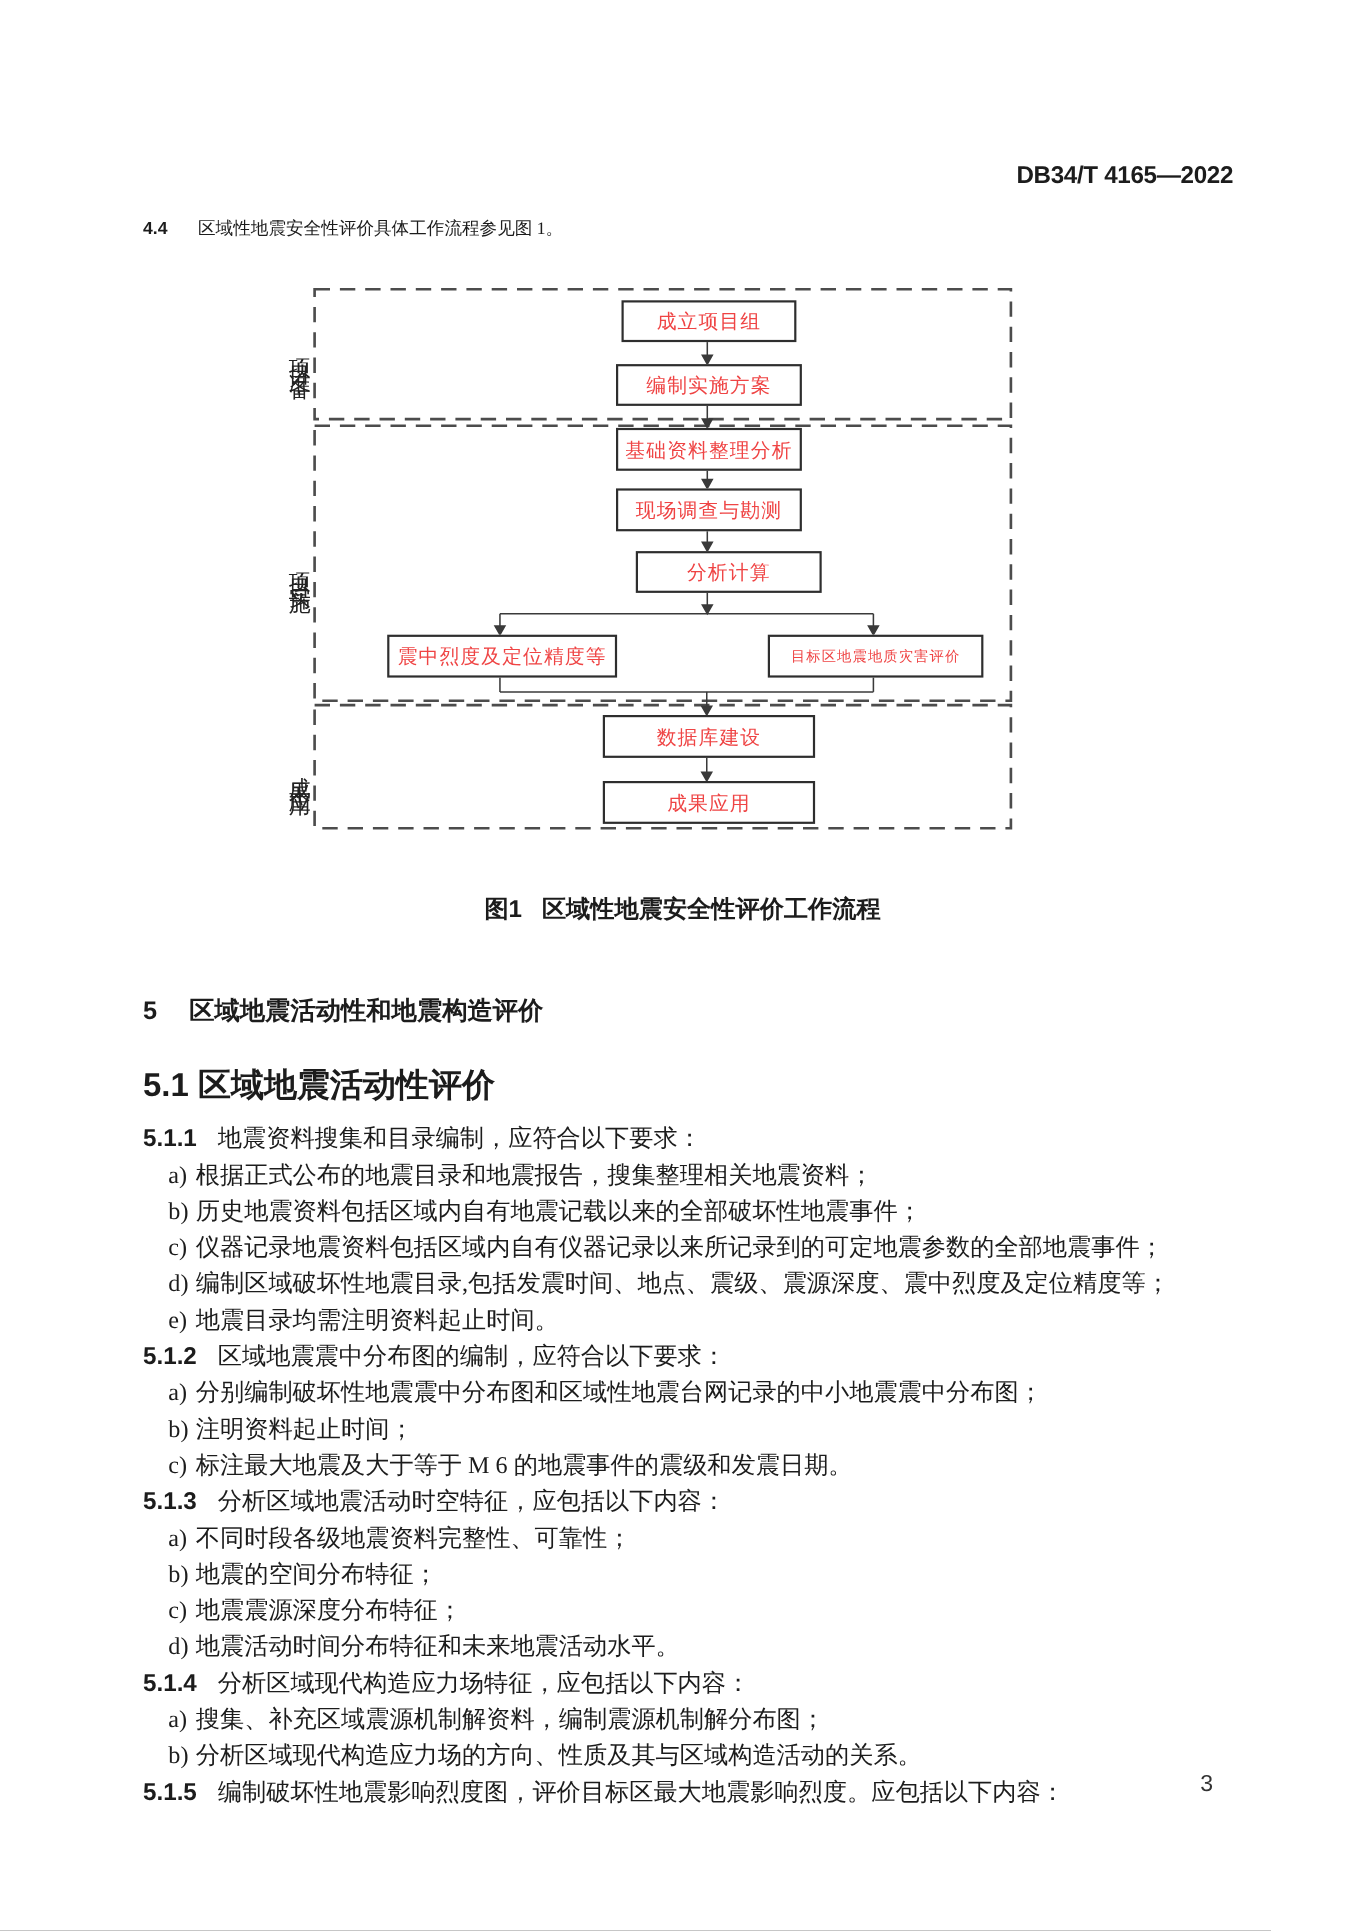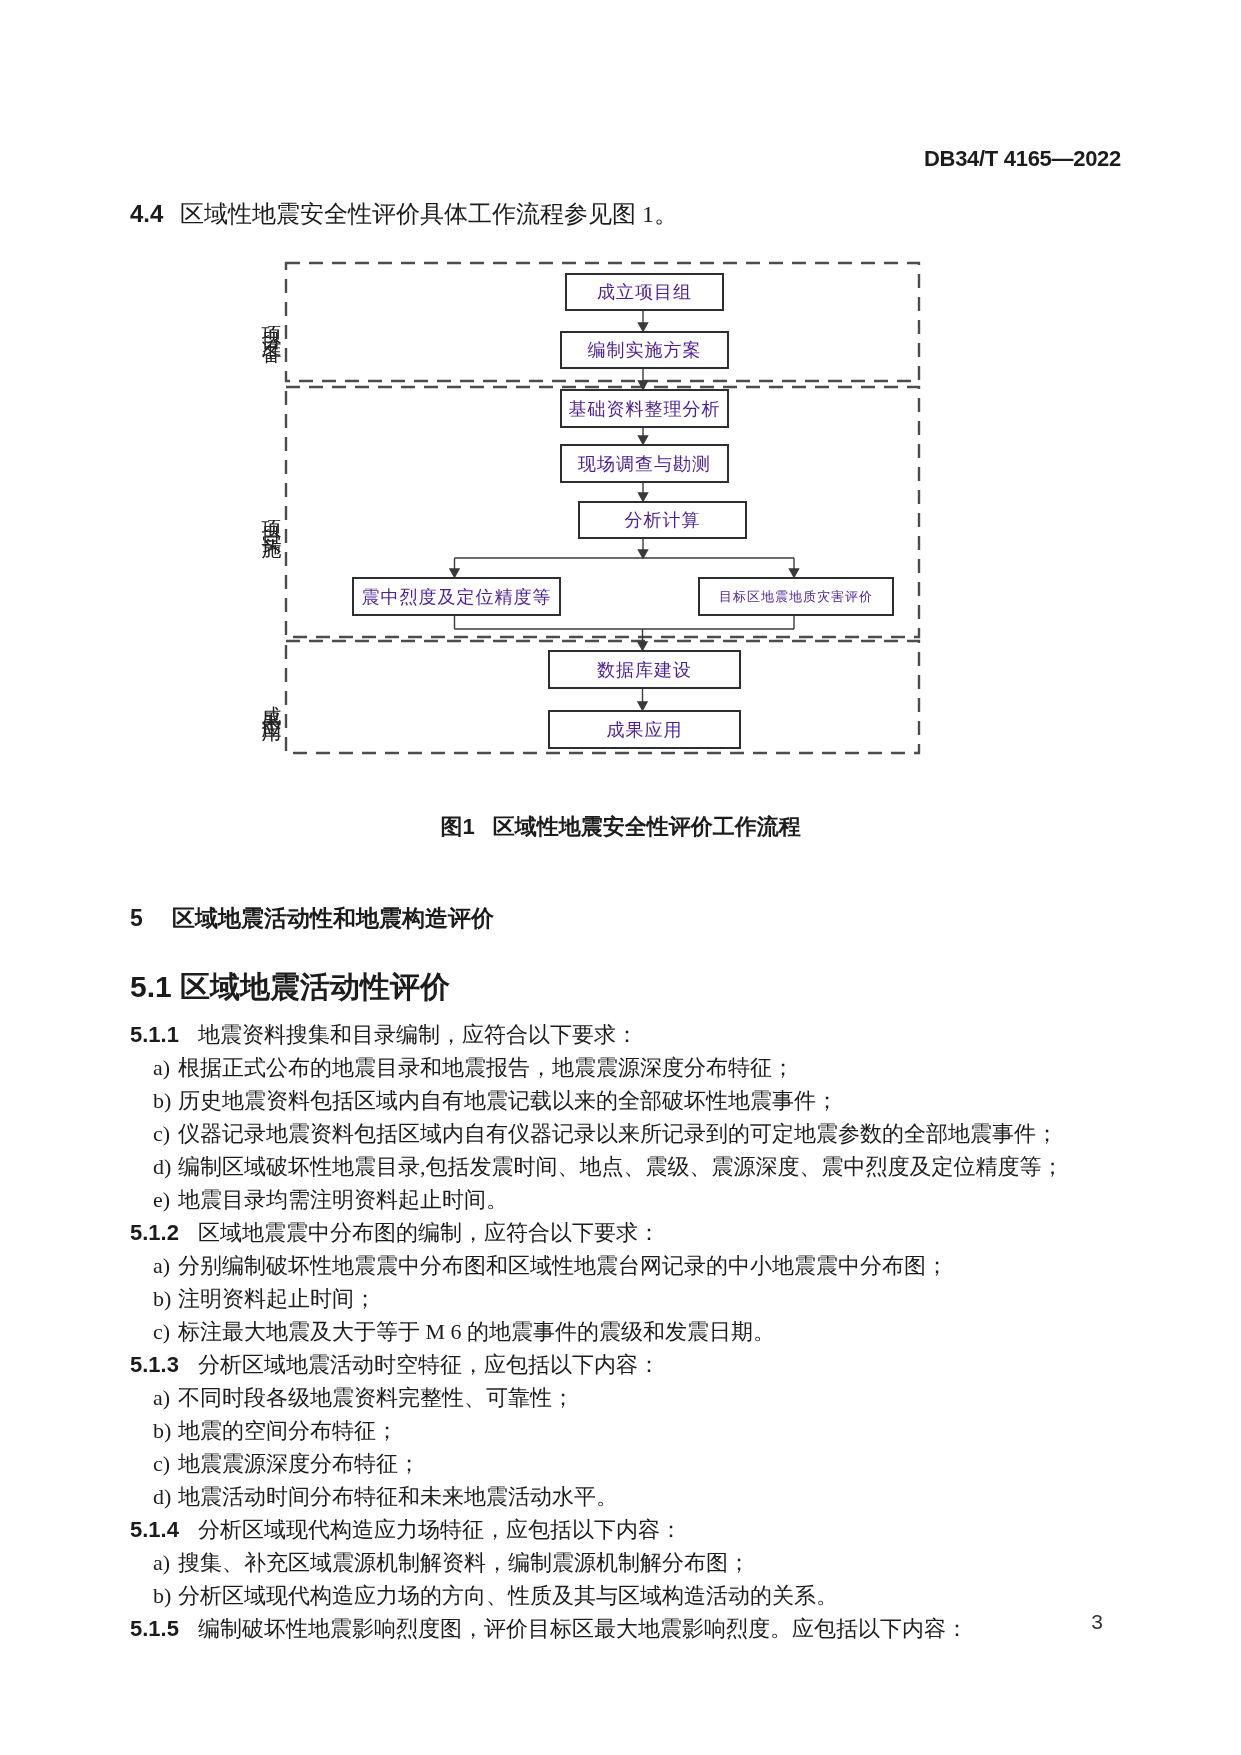--- a/index.html
+++ b/index.html
@@ -8,31 +8,31 @@
     margin:0 auto;overflow:hidden;color:#1c1c1c;
     font-family:"Liberation Serif","DejaVu Serif",serif;
   }
 
   
   .hdr{position:absolute;top:146px;right:120px;font-size:22px;font-weight:bold;
        letter-spacing:-0.3px;}
   .hdr{font-family:"Liberation Sans","DejaVu Sans",sans-serif;}
 
   
-  .p44{position:absolute;top:198px;left:130px;font-size:24px;white-space:nowrap;}
+  .p44{position:absolute;top:198px;left:130px;font-size:16px;white-space:nowrap;}
   .p44 .cno{display:inline-block;min-width:50px;font-weight:bold;
             font-family:"Liberation Sans","DejaVu Sans",sans-serif;}
 
   
   .flow{position:absolute;top:255px;left:255px;width:675px;height:505px;}
   .flow svg{position:absolute;left:0;top:0;}
   .fbox{
     position:absolute;background:#fff;border:2.5px solid #2e2e2e;
     display:flex;align-items:center;justify-content:center;
-    font-size:18px;letter-spacing:1px;white-space:nowrap;color:#4c1d95;
+    font-size:18px;letter-spacing:1px;white-space:nowrap;color:#ef4444;
   }
   .vlabel{
     position:absolute;left:5px;width:26px;
     writing-mode:vertical-rl;text-orientation:upright;
     font-size:20px;letter-spacing:6px;color:#222;text-align:center;
   }
 
   
   .figcap{position:absolute;top:812px;left:0;width:100%;text-align:center;
           font-size:22px;font-weight:bold;
@@ -129,21 +129,21 @@
     </div>
 
     <div class="row section">
       <span class="cno">5.1</span><span>区域地震活动性评价</span>
     </div>
 
     <div class="row clause">
       <span class="cno">5.1.1</span><span>地震资料搜集和目录编制，应符合以下要求：</span>
     </div>
     <div class="row item">
-      <span class="marker">a)</span><span>根据正式公布的地震目录和地震报告，地震震源深度分布特征；</span>
+      <span class="marker">a)</span><span>根据正式公布的地震目录和地震报告，搜集整理相关地震资料；</span>
     </div>
     <div class="row item">
       <span class="marker">b)</span><span>历史地震资料包括区域内自有地震记载以来的全部破坏性地震事件；</span>
     </div>
     <div class="row item">
       <span class="marker">c)</span><span>仪器记录地震资料包括区域内自有仪器记录以来所记录到的可定地震参数的全部地震事件；</span>
     </div>
     <div class="row item">
       <span class="marker">d)</span><span>编制区域破坏性地震目录,包括发震时间、地点、震级、震源深度、震中烈度及定位精度等；</span>
     </div>

